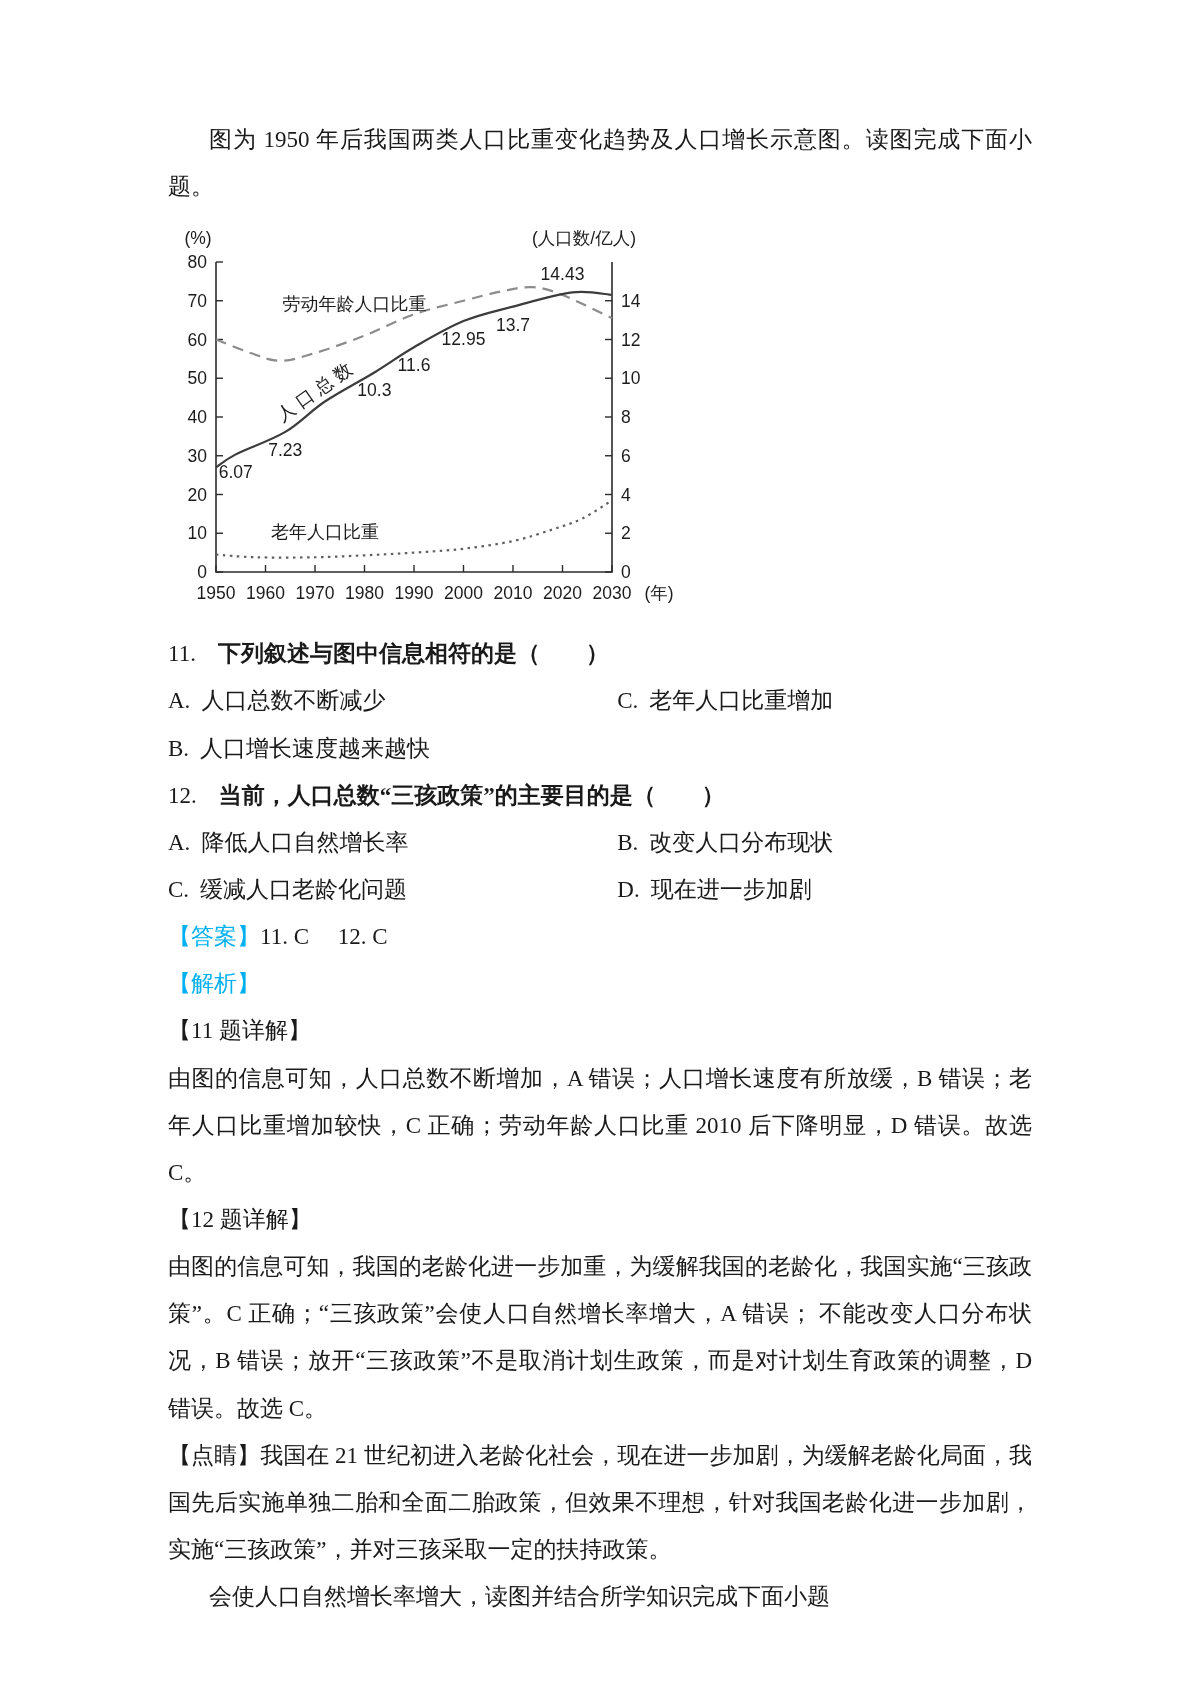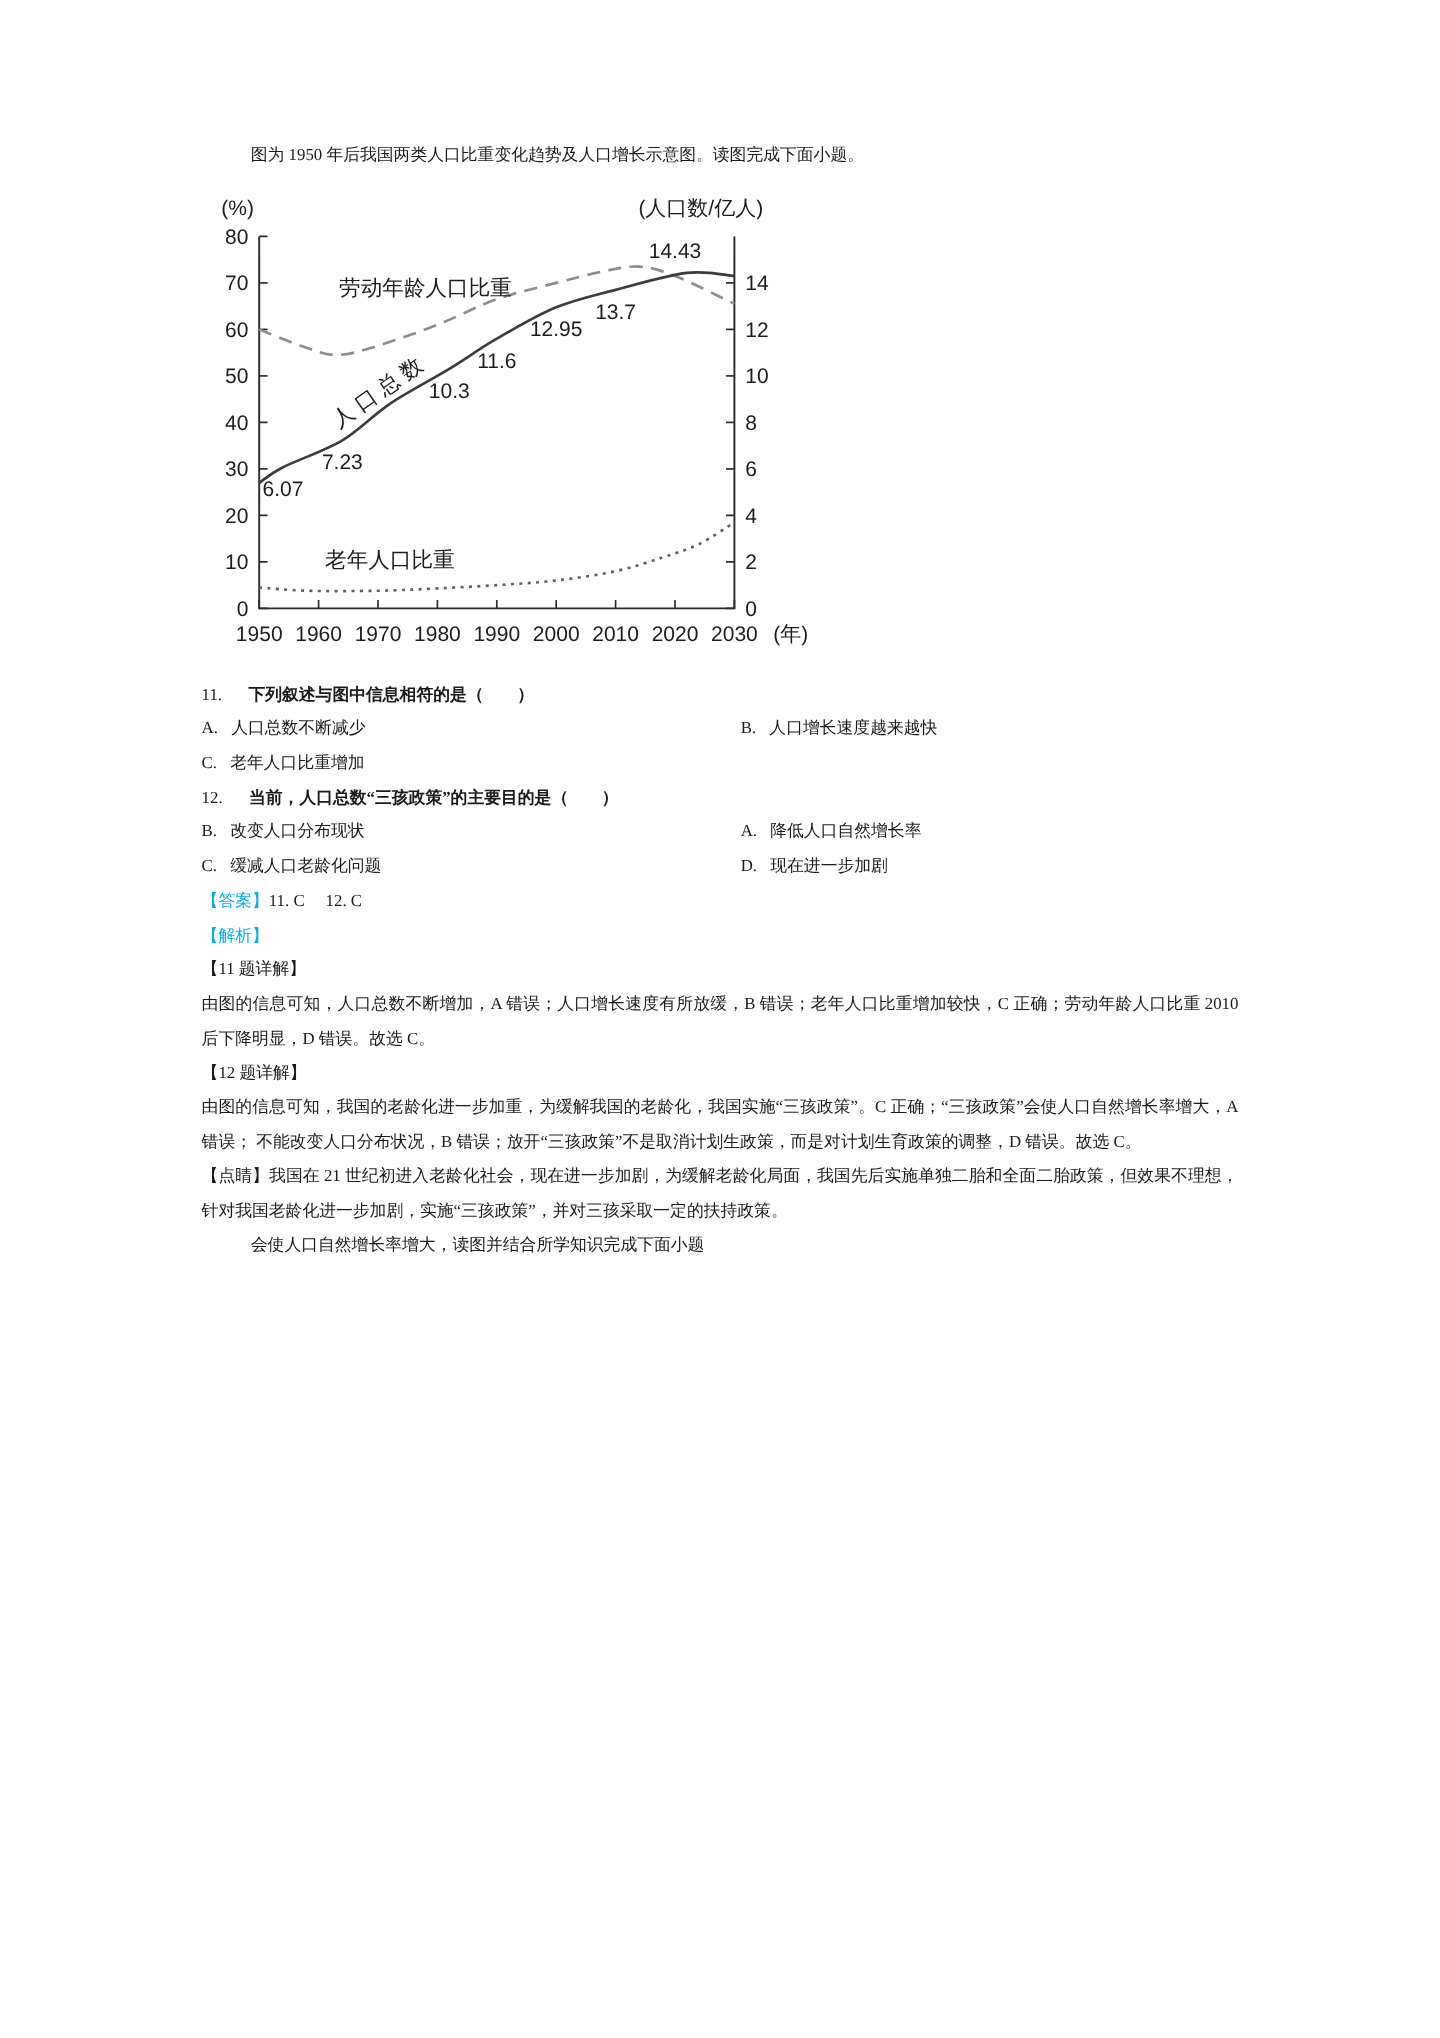--- a/index.html
+++ b/index.html
@@ -5,21 +5,21 @@
   * { box-sizing: border-box; margin: 0; padding: 0; }
   html, body { background: #ffffff; }
   body {
     width: 1200px; height: 1698px;
     font-family: "Liberation Serif", "DejaVu Serif", serif;
     color: #1a1a1a;
     position: relative;
     overflow: hidden;
   }
   .page { padding: 116px 168px 0 168px; }
-  p.line, .opts { font-size: 14px; line-height: 2.05; text-align: justify; }
+  p.line, .opts { font-size: 23px; line-height: 2.05; text-align: justify; }
   .indent { text-indent: 41px; }
   .blue { color: var(--accent, #00b0f0); margin-top: 20px; }
   .pre { white-space: pre-wrap; }
   .stem-t { margin-left: 22px; font-weight: bold; }
   .opt-t { margin-left: 11px; }
   .opts { display: grid; grid-template-columns: 52% 48%; }
   .chart-wrap { margin: 6px 0 10px -14px; }
   svg text { font-family: "Liberation Sans", "DejaVu Sans", sans-serif; }
 </style>
 </head>
@@ -101,30 +101,30 @@
         <path d="M62 338.5625 C68.6 339.01458333333335 85.1 340.82291666666663 101.6 341.275 C118.1 341.7270833333333 142.85 341.59791666666666 161 341.275 C179.15 340.9520833333333 194 340.11249999999995 210.5 339.3375 C227 338.5625 243.5 337.72291666666666 260 336.625 C276.5 335.52708333333334 293 334.6875 309.5 332.75 C326 330.8125 344.15 328.2291666666667 359 325 C373.85 321.7708333333333 387.04999999999995 317.12083333333334 398.59999999999997 313.375 C410.15 309.62916666666666 418.4 307.36875 428.3 302.525 C438.20000000000005 297.68125 453.05 287.34791666666666 458 284.3125" fill="none" stroke="#5f5f5f" stroke-width="2.2" stroke-dasharray="2.5 4.5"></path>
         <text x="0" y="0" font-size="18" fill="#1c1c1c" text-anchor="middle" transform="translate(170.9,321.9) rotate(0)">老年人口比重</text>
       </svg>
   </div>
 
   <p class="line">
     <span>11.</span><span class="stem-t">下列叙述与图中信息相符的是（　　）</span>
   </p>
   <div class="opts">
     <span><span>A.</span><span class="opt-t">人口总数不断减少</span></span>
+    <span><span>C.</span><span class="opt-t">老年人口比重增加</span></span>
     <span><span>B.</span><span class="opt-t">人口增长速度越来越快</span></span>
-    <span><span>C.</span><span class="opt-t">老年人口比重增加</span></span>
   </div>
 
   <p class="line">
     <span>12.</span><span class="stem-t">当前，人口总数“三孩政策”的主要目的是（　　）</span>
   </p>
   <div class="opts">
+    <span><span>A.</span><span class="opt-t">降低人口自然增长率</span></span>
     <span><span>B.</span><span class="opt-t">改变人口分布现状</span></span>
-    <span><span>A.</span><span class="opt-t">降低人口自然增长率</span></span>
     <span><span>C.</span><span class="opt-t">缓减人口老龄化问题</span></span>
     <span><span>D.</span><span class="opt-t">现在进一步加剧</span></span>
   </div>
 
   <p class="line">
     <span class="blue">【答案】</span><span class="pre">11. C　 12. C</span>
   </p>
   <p class="line">
     <span class="blue">【解析】</span>
   </p>

